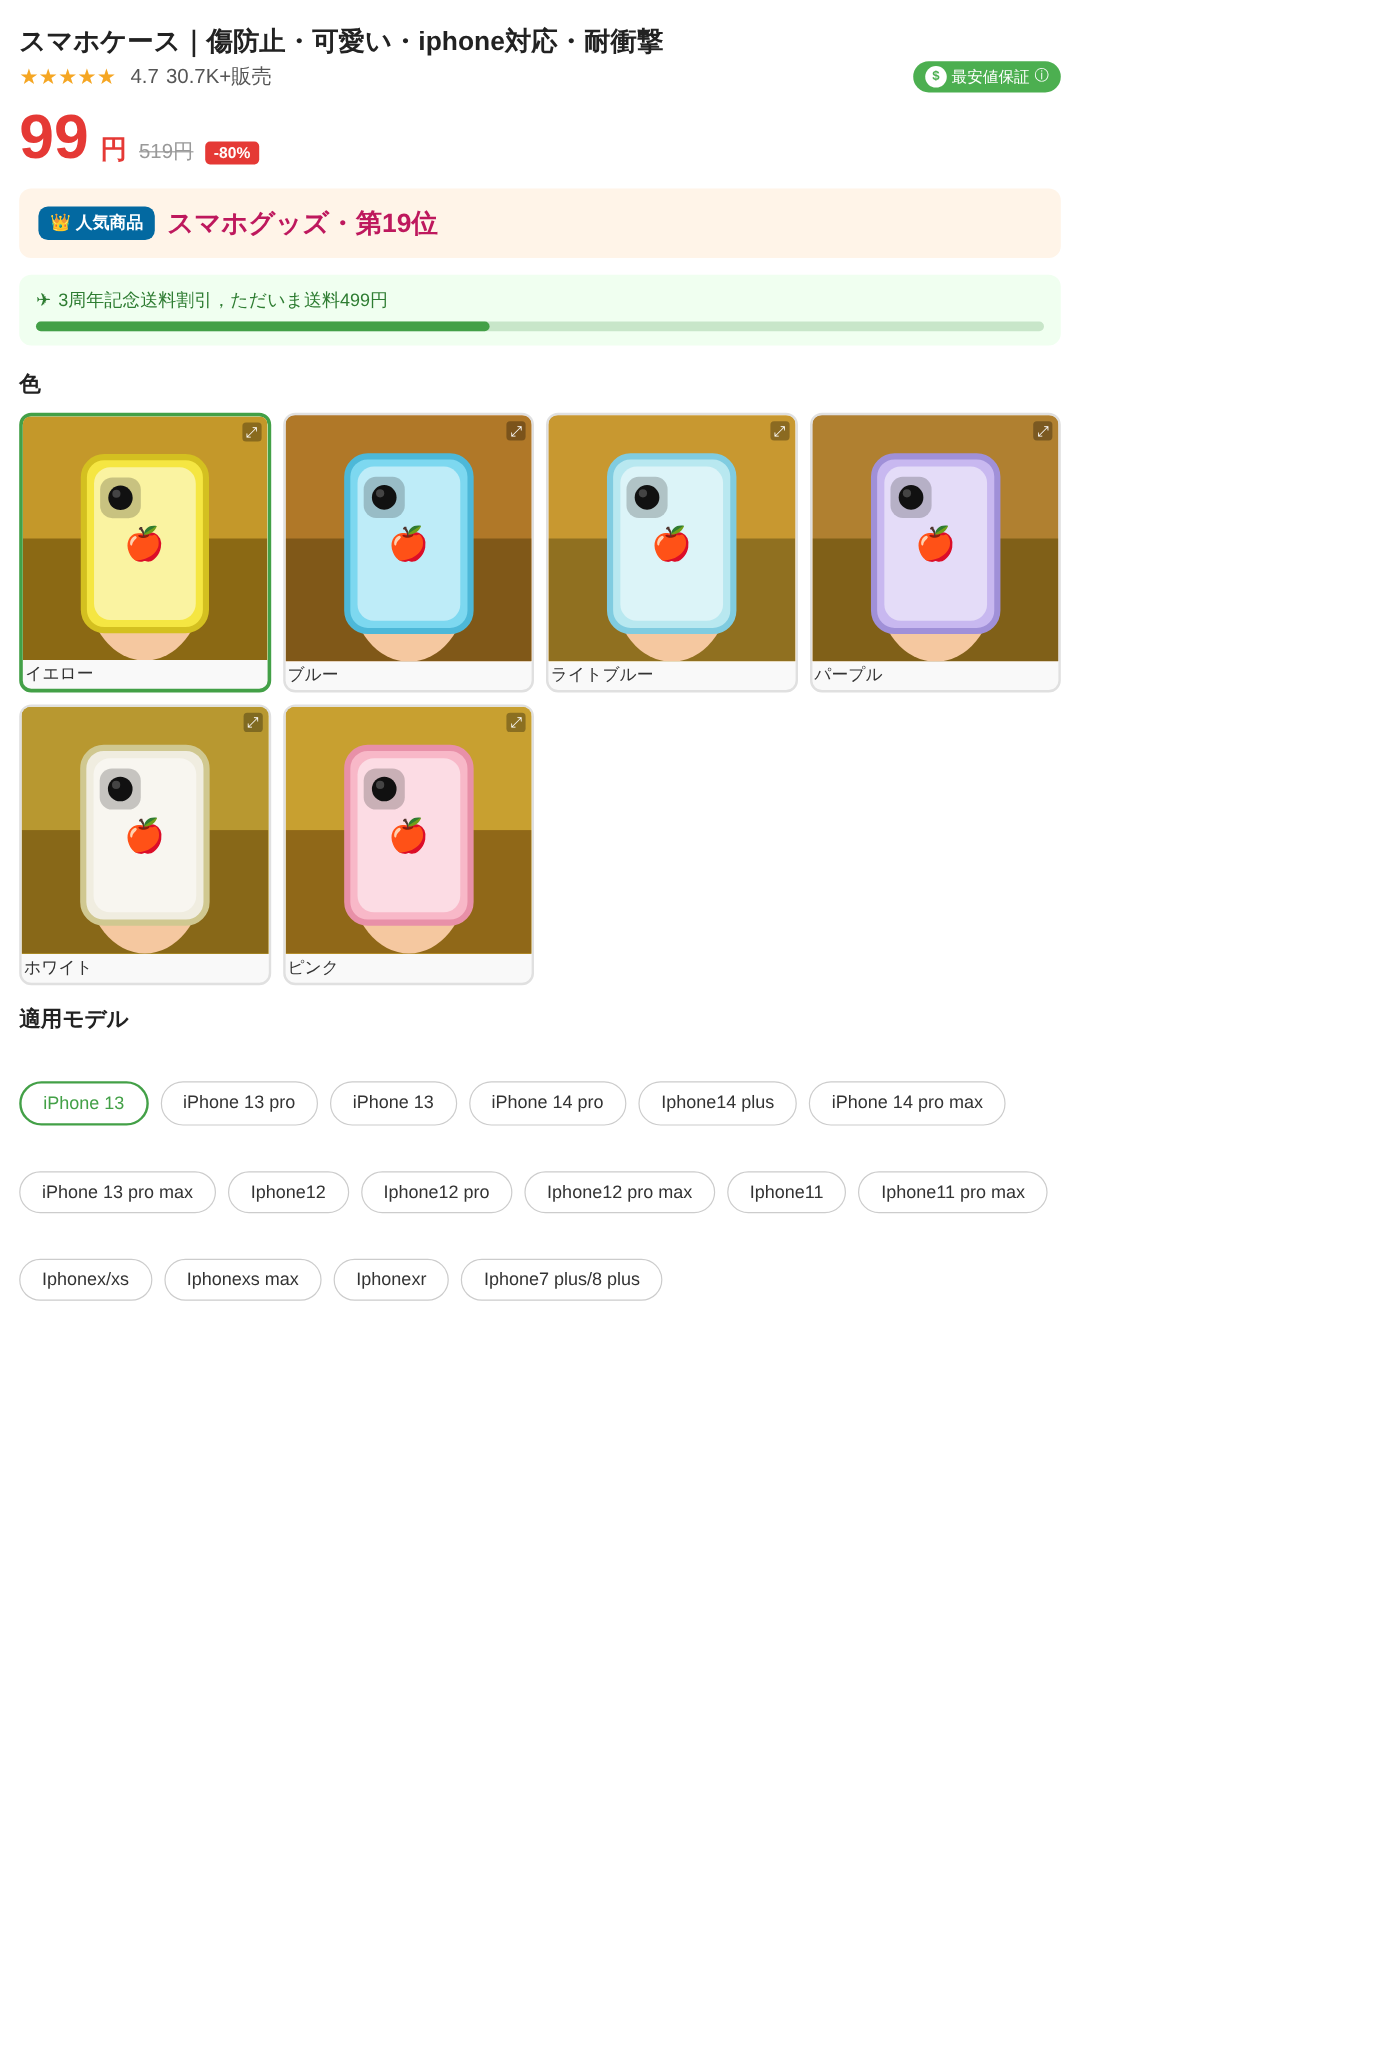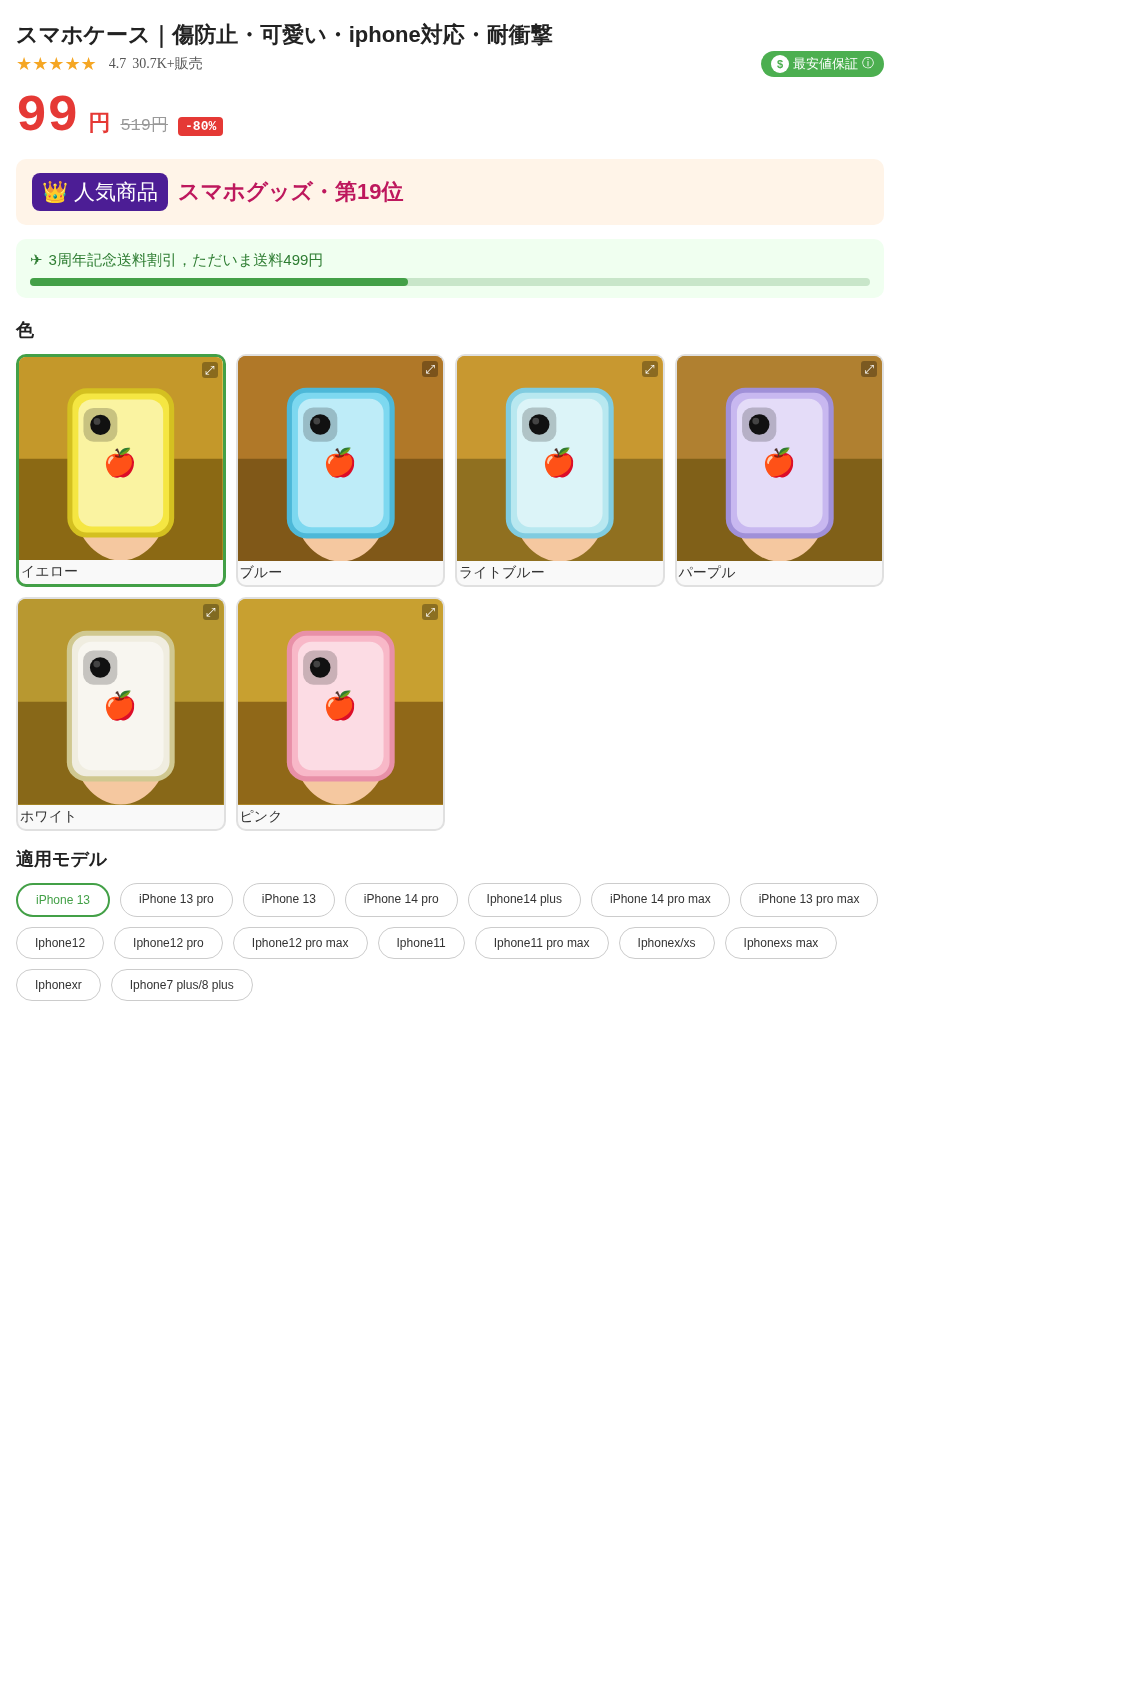--- a/index.html
+++ b/index.html
@@ -20,37 +20,36 @@
       display: flex;
       align-items: center;
       justify-content: space-between;
       margin-bottom: 12px;
     }
     .stars {
       color: #f5a623;
       font-size: 18px;
       margin-right: 6px;
     }
-    .rating-num { font-size: 14px; color: #555; font-family: Liberation Serif, serif; }
+    .rating-num { font-size: 17px; color: #555; }
     .badge-lowest {
       background: #4caf50;
       color: #fff;
       border-radius: 20px;
       padding: 4px 10px;
       font-size: 13px;
       display: flex;
       align-items: center;
       gap: 4px;
     }
     .price-row {
       display: flex;
       align-items: baseline;
       gap: 10px;
       margin-bottom: 16px;
-      font-family: Liberation Mono, monospace;
     }
     .price-main {
       font-size: 52px;
       font-weight: 700;
       color: #e53935;
       line-height: 1;
     }
     .price-unit { font-size: 22px; font-weight: 700; color: #e53935; }
     .price-original { font-size: 17px; color: #999; text-decoration: line-through; margin-top: 24px; }
     .discount-badge {
@@ -65,26 +64,26 @@
     .popular-banner {
       background: #fff4e8;
       border-radius: 10px;
       padding: 14px 16px;
       display: flex;
       align-items: center;
       gap: 10px;
       margin-bottom: 14px;
     }
     .popular-badge {
-      background: #4c1d95;
+      background: #0369a1;
       color: #fff;
       border-radius: 8px;
       padding: 5px 10px;
-      font-size: 21px;
-      font-weight: 400;
+      font-size: 14px;
+      font-weight: 700;
       display: flex;
       align-items: center;
       gap: 6px;
       white-space: nowrap;
     }
     .popular-text { font-size: 22px; font-weight: 600; color: #be185d; }
     .shipping-banner {
       background: #f0fff0;
       border-radius: 10px;
       padding: 12px 14px;
@@ -164,25 +163,26 @@
     .model-tags {
       display: flex;
       flex-wrap: wrap;
       gap: 10px;
       margin-bottom: 10px;
     }
     .model-tag {
       border: 1.5px solid #ccc;
       border-radius: 50px;
       padding: 8px 18px;
-      font-size: 12px;
+      font-size: 15px;
       color: #333;
       cursor: pointer;
       background: #fff;
       white-space: nowrap;
+      margin-top: 28px;
     }
     .model-tag.selected {
       border: 2px solid #43a047;
       color: #43a047;
     }
   </style>
 </head>
 <body>
 
 <h1 class="product-title">スマホケース｜傷防止・可愛い・iphone対応・耐衝撃</h1>

